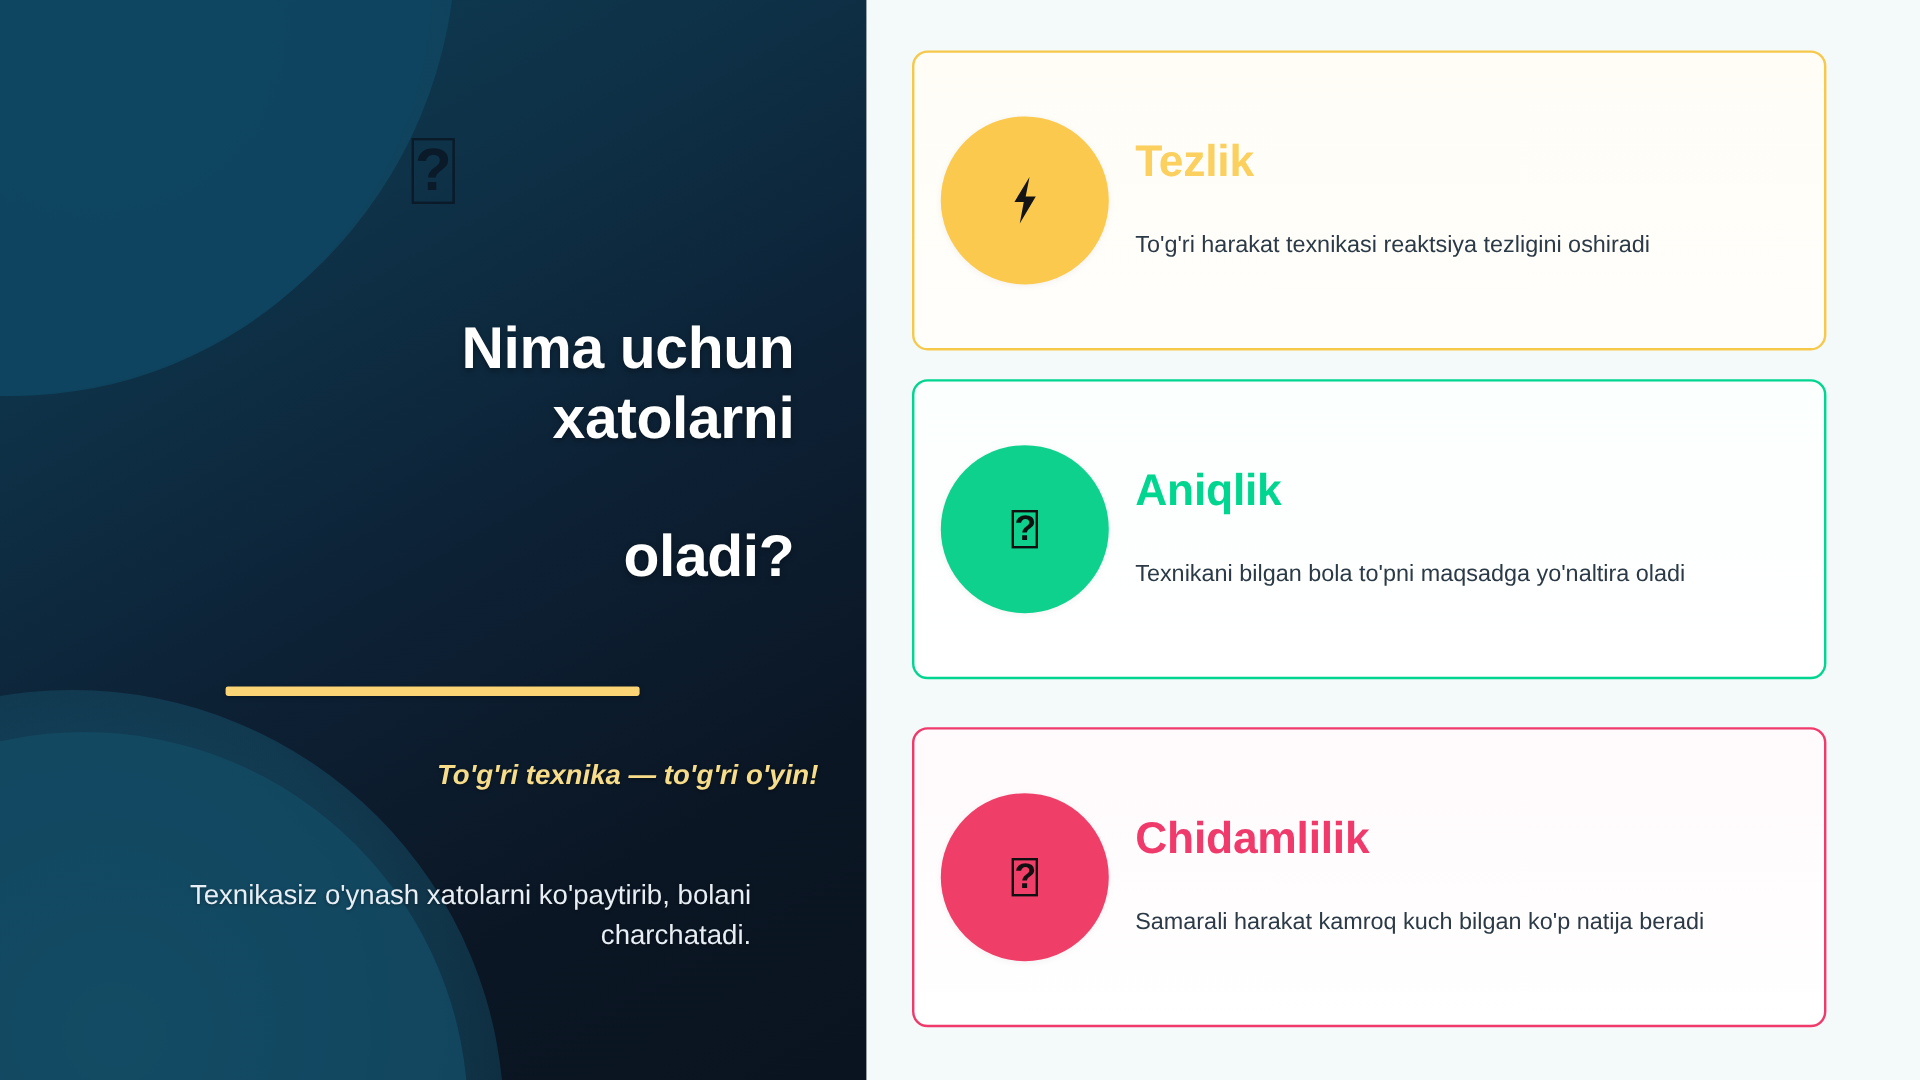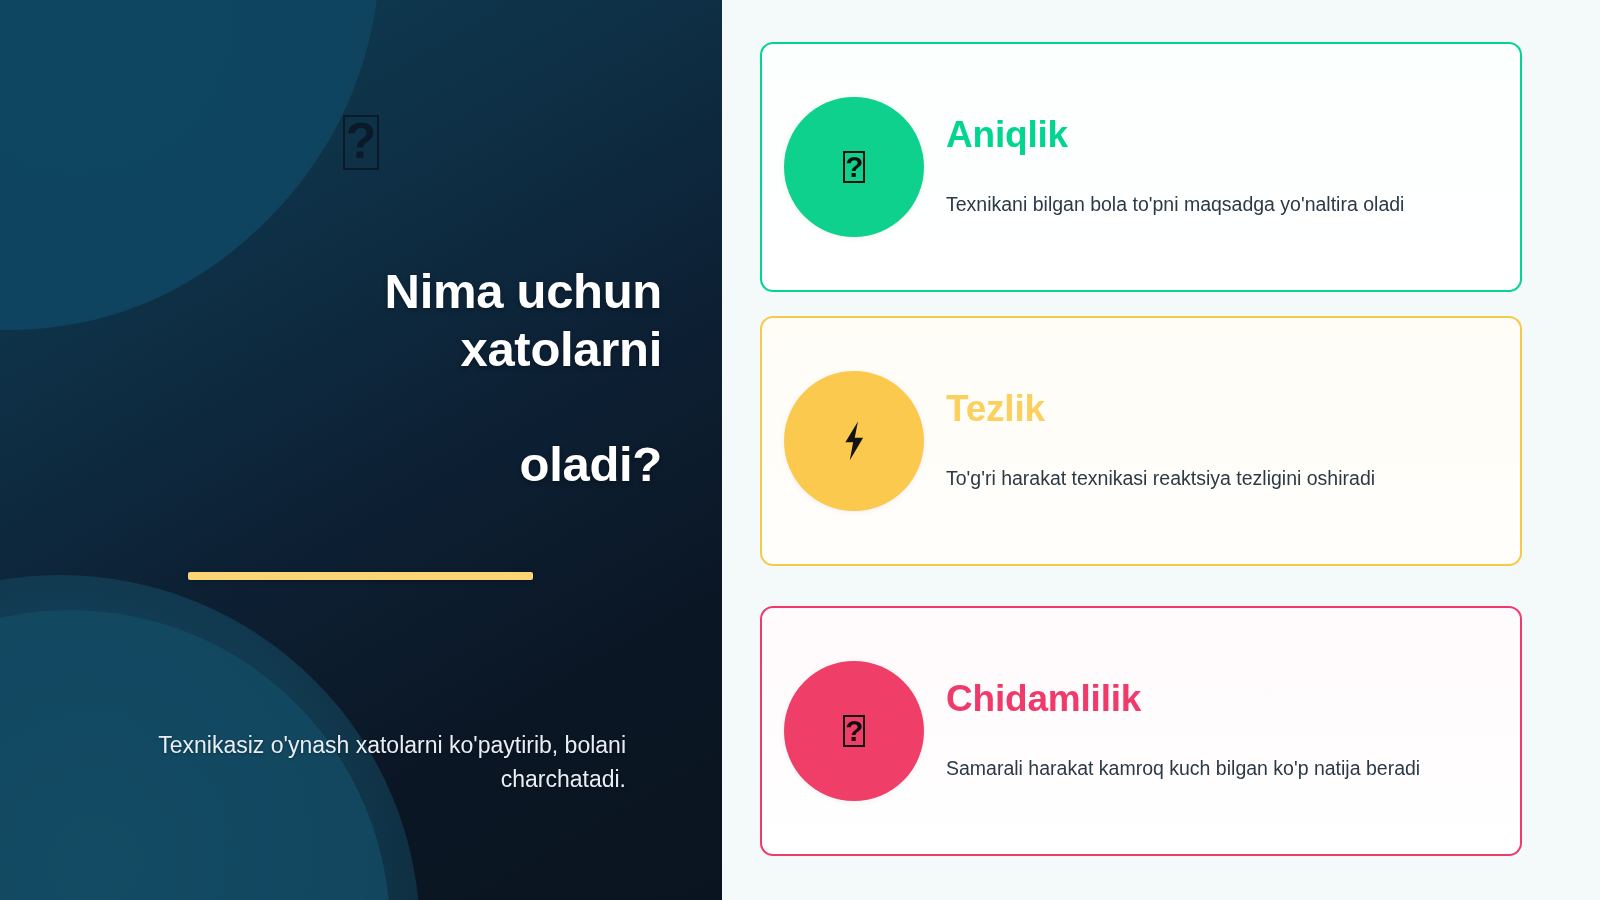--- a/index.html
+++ b/index.html
@@ -229,50 +229,51 @@
 
       <h1 class="hero-title">
         <span>Nima uchun</span><br>
         <span>xatolarni</span><br>
         <br>
         <span>oladi?</span>
       </h1>
 
       <div class="divider"></div>
 
+      <div class="tagline">To'g'ri texnika — to'g'ri o'yin!</div>
 
       <div class="subtext">Texnikasiz o'ynash xatolarni ko'paytirib, bolani charchatadi.</div>
 
     </div>
   </div>
 
   <div class="right-panel">
-
-    <div class="card theme-green">
-      <div class="card-icon">
-        <span class="tofu"></span>
-      </div>
-      <div class="card-body">
-        <div class="card-title">Aniqlik</div>
-        <div class="card-desc">Texnikani bilgan bola to'pni maqsadga yo'naltira oladi</div>
-      </div>
-    </div>
 
     <div class="card theme-yellow">
       <div class="card-icon">
         <svg class="bolt" viewBox="0 0 24 34" aria-hidden="true">
           <path d="M15.2 1.2 L5.0 18.0 L11.3 18.0 L8.6 32.6 L19.4 14.4 L12.6 14.4 Z" fill="#141414"></path>
         </svg>
       </div>
       <div class="card-body">
         <div class="card-title">Tezlik</div>
         <div class="card-desc">To'g'ri harakat texnikasi reaktsiya tezligini oshiradi</div>
       </div>
     </div>
 
+    <div class="card theme-green">
+      <div class="card-icon">
+        <span class="tofu"></span>
+      </div>
+      <div class="card-body">
+        <div class="card-title">Aniqlik</div>
+        <div class="card-desc">Texnikani bilgan bola to'pni maqsadga yo'naltira oladi</div>
+      </div>
+    </div>
+
     <div class="card theme-pink">
       <div class="card-icon">
         <span class="tofu"></span>
       </div>
       <div class="card-body">
         <div class="card-title">Chidamlilik</div>
         <div class="card-desc">Samarali harakat kamroq kuch bilgan ko'p natija beradi</div>
       </div>
     </div>
 

